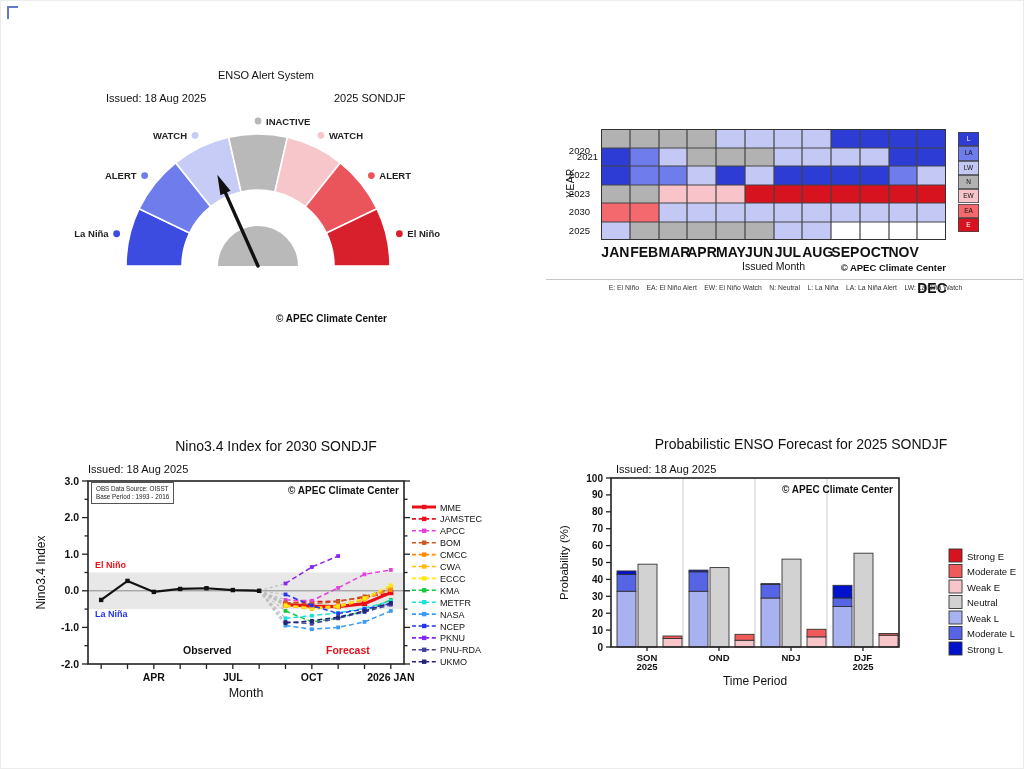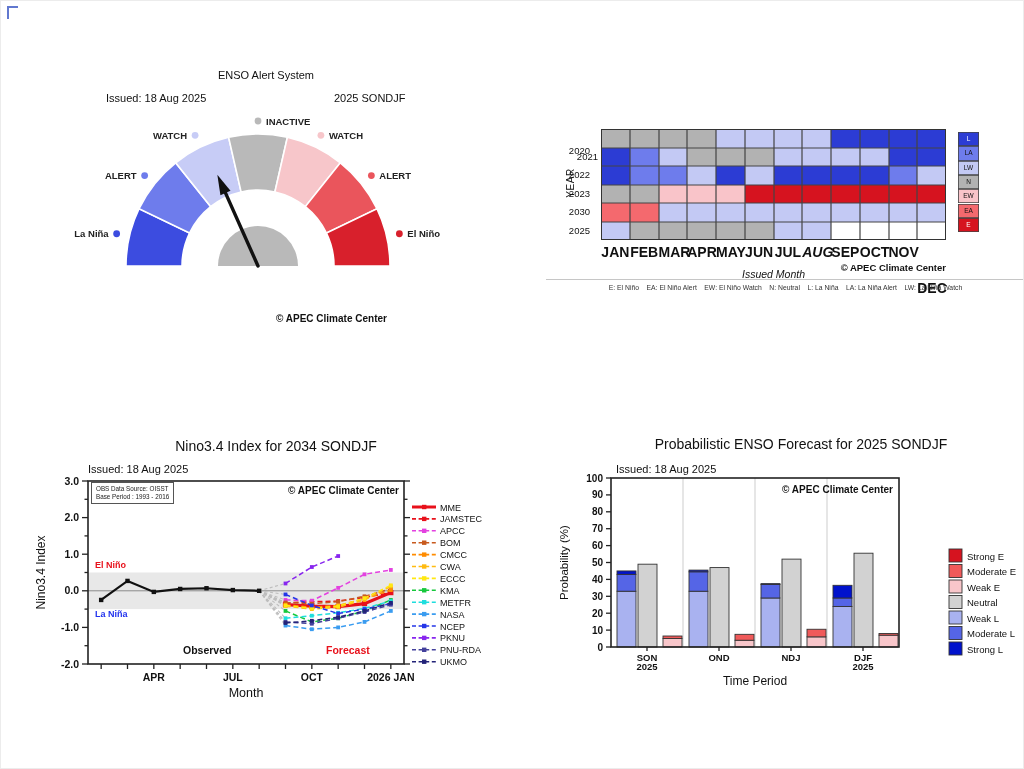--- a/index.html
+++ b/index.html
@@ -165,43 +165,43 @@
       <div class="hm-cell" style="left: 342.5px; top: 125.5px; width: 28.75px; height: 18.5px; background: rgb(255, 255, 255);"></div>
       <div class="hm-cell" style="left: 371.25px; top: 125.5px; width: 28.75px; height: 18.5px; background: rgb(255, 255, 255);"></div>
       <div class="hm-ylab" style="left: 0px; top: 125.5px; width: 50px; height: 18.5px;">2025</div>
       <div class="hm-xlab" style="left: 55px; top: 148px; width: 28.75px; height: 12px;">JAN</div>
       <div class="hm-xlab" style="left: 83.75px; top: 148px; width: 28.75px; height: 12px;">FEB</div>
       <div class="hm-xlab" style="left: 112.5px; top: 148px; width: 28.75px; height: 12px;">MAR</div>
       <div class="hm-xlab" style="left: 141.25px; top: 148px; width: 28.75px; height: 12px;">APR</div>
       <div class="hm-xlab" style="left: 170px; top: 148px; width: 28.75px; height: 12px;">MAY</div>
       <div class="hm-xlab" style="left: 198.75px; top: 148px; width: 28.75px; height: 12px;">JUN</div>
       <div class="hm-xlab" style="left: 227.5px; top: 148px; width: 28.75px; height: 12px;">JUL</div>
-      <div class="hm-xlab" style="left: 256.25px; top: 148px; width: 28.75px; height: 12px; font-style: italic;">AUG</div>
+      <div class="hm-xlab" style="left: 256.25px; top: 148px; width: 28.75px; height: 12px;">AUG</div>
       <div class="hm-xlab" style="left: 285px; top: 148px; width: 28.75px; height: 12px;">SEP</div>
       <div class="hm-xlab" style="left: 313.75px; top: 148px; width: 28.75px; height: 12px;">OCT</div>
       <div class="hm-xlab" style="left: 342.5px; top: 148px; width: 28.75px; height: 12px;">NOV</div>
       <div class="hm-xlab" style="left: 371.25px; top: 164px; width: 28.75px; height: 12px; margin-top: 20px;">DEC</div>
       <div class="hm-grid" style="left: 55px; top: 33px; width: 345px; height: 111px;"></div>
       <div class="hm-year" style="left: 5px; top: 81px; width: 40px; height: 12px;">YEAR</div>
-      <div class="hm-issued" style="left: 55px; top: 172px; width: 345px; height: 14px; font-style: italic;">Issued Month</div>
+      <div class="hm-issued" style="left: 55px; top: 164px; width: 345px; height: 14px;">Issued Month</div>
       <div class="hm-leg" style="left: 412px; top: 36px; width: 21px; height: 14.3px; background: rgb(44, 60, 212); color: rgb(255, 255, 255);">L</div>
       <div class="hm-leg" style="left: 412px; top: 50.3px; width: 21px; height: 14.3px; background: rgb(110, 124, 236);">LA</div>
       <div class="hm-leg" style="left: 412px; top: 64.6px; width: 21px; height: 14.3px; background: rgb(195, 201, 244);">LW</div>
       <div class="hm-leg" style="left: 412px; top: 78.9px; width: 21px; height: 14.3px; background: rgb(178, 178, 178);">N</div>
       <div class="hm-leg" style="left: 412px; top: 93.2px; width: 21px; height: 14.3px; background: rgb(249, 196, 201);">EW</div>
       <div class="hm-leg" style="left: 412px; top: 107.5px; width: 21px; height: 14.3px; background: rgb(244, 105, 110);">EA</div>
       <div class="hm-leg" style="left: 412px; top: 121.8px; width: 21px; height: 14.3px; background: rgb(214, 19, 31); color: rgb(255, 255, 255);">E</div>
     </div>
   <div class="hm-copy">© APEC Climate Center</div>
   <div class="hm-divider"></div>
   <div class="hm-foot">E: El Niño    EA: El Niño Alert    EW: El Niño Watch    N: Neutral    L: La Niña    LA: La Niña Alert    LW: La Niña Watch</div>
 </div>
 
 <div class="panel" id="p3" style="left:25px;top:430px;width:500px;height:300px;">
-  <div class="ptitle">Nino3.4 Index for 2034 SONDJF</div>
+  <div class="ptitle">Nino3.4 Index for 2030 SONDJF</div>
   <div class="sub" style="left:62px;top:32px;">Issued: 18 Aug 2025</div>
   <div class="obsbox">
     <div>OBS Data Source: OISST</div>
     <div>Base Period : 1993 - 2016</div>
   </div>
   <svg id="line-svg" width="500" height="250" viewBox="0 0 500 250">
       <rect x="57" y="99.5" width="316" height="36.599999999999994" fill="#e8e8e8"></rect>
       <line x1="57" y1="117.8" x2="373" y2="117.8" stroke="#8a8a8a" stroke-width="1"></line>
       <line x1="228.16666666666666" y1="117.8" x2="254.5" y2="131.708" stroke="#bdbdbd" stroke-width="1.1" stroke-dasharray="3,2.5"></line>
       <line x1="228.16666666666666" y1="117.8" x2="254.5" y2="129.878" stroke="#bdbdbd" stroke-width="1.1" stroke-dasharray="3,2.5"></line>

